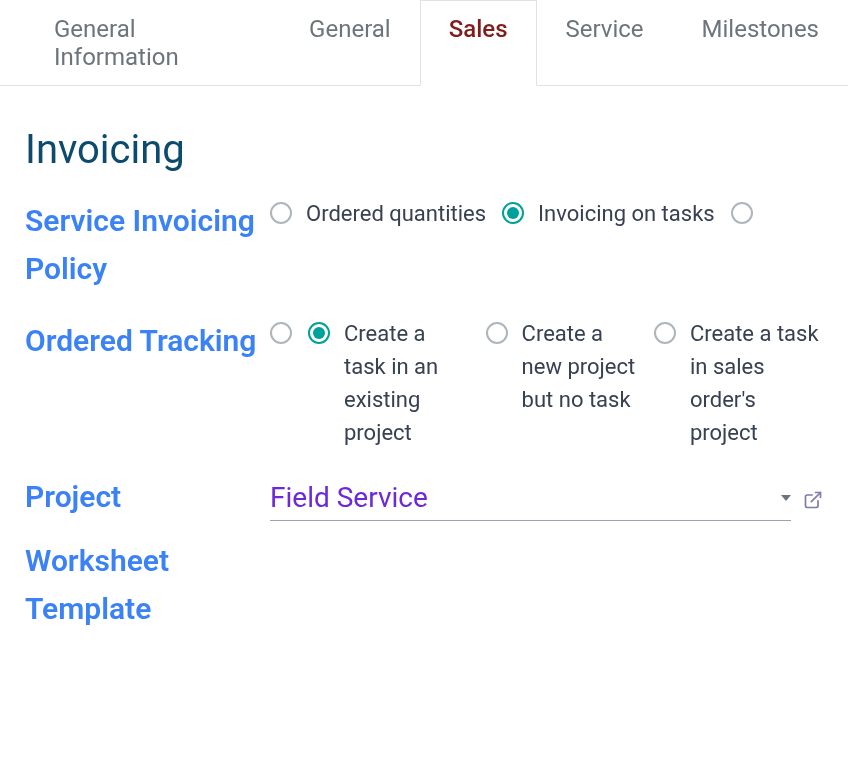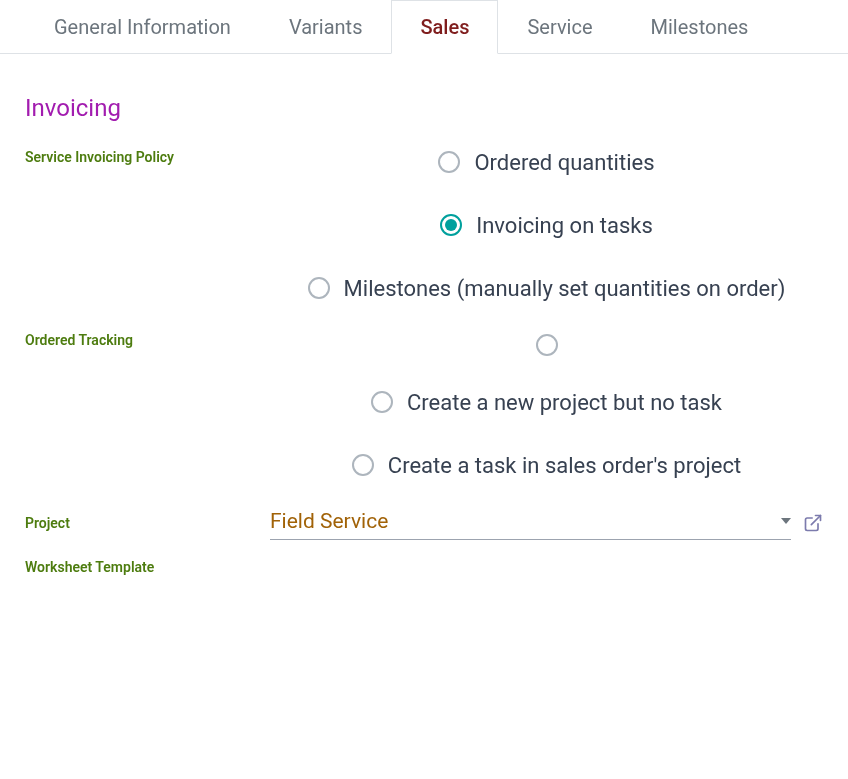--- a/index.html
+++ b/index.html
@@ -11,67 +11,66 @@
     color: #374151;
     width: 848px;
   }
   .tabs {
     display: flex;
     border-bottom: 1px solid #dee2e6;
     padding-left: 25px;
   }
   .tab {
     padding: 14px 28px;
-    font-size: 20px;
+    font-size: 24px;
     color: #6c757d;
     border: 1px solid transparent;
     border-bottom: none;
     cursor: pointer;
     background: #fff;
     font-weight: 400;
   }
   .tab.active {
     color: #7f1d1d;
     border: 1px solid #dee2e6;
     border-bottom: 1px solid #fff;
     margin-bottom: -1px;
     font-weight: 500;
   }
   .content {
     padding: 40px 25px 10px 25px;
   }
   .section-title {
-    font-size: 24px;
-    color: #a21caf;
+    font-size: 40px;
+    color: #0c4a6e;
     font-weight: 400;
     margin: 0 0 24px 0;
   }
   .form-row {
     display: flex;
     margin-bottom: 24px;
     align-items: flex-start;
   }
   .form-label {
     width: 245px;
     flex-shrink: 0;
-    font-size: 14px;
+    font-size: 30px;
     font-weight: 600;
-    color: #4d7c0f;
+    color: #3b82f6;
     line-height: 1.6;
     padding-right: 10px;
   }
   .form-value {
     flex: 1;
     min-width: 0;
   }
   .radio-group {
     display: flex;
-    flex-direction: column;
-    gap: 30px;
-    align-items: center;
+    flex-direction: row;
+    gap: 16px;
   }
   .radio-option {
     display: flex;
     align-items: flex-start;
     gap: 14px;
     cursor: pointer;
   }
   .radio-circle {
     width: 22px;
     height: 22px;
@@ -108,22 +107,22 @@
   .select-field {
     flex: 1;
     display: flex;
     align-items: center;
     justify-content: space-between;
     border-bottom: 1px solid #9ca3af;
     padding: 3px 0 6px 0;
     cursor: pointer;
   }
   .select-text {
-    font-size: 21px;
-    color: #a16207;
+    font-size: 28px;
+    color: #6d28d9;
   }
   .caret-down {
     width: 0;
     height: 0;
     border-left: 5px solid transparent;
     border-right: 5px solid transparent;
     border-top: 6px solid #6c757d;
   }
   .external-link {
     cursor: pointer;
@@ -132,29 +131,29 @@
     align-items: center;
   }
   .external-link svg {
     width: 20px;
     height: 20px;
     stroke: #7c7bad;
   }
   .select-row {
     display: flex;
     margin-bottom: 16px;
-    align-items: center;
+    align-items: flex-end;
   }
 </style>
 </head>
 <body>
 
 <div class="tabs">
   <div class="tab">General Information</div>
-  <div class="tab">Variants</div>
+  <div class="tab">General</div>
   <div class="tab active">Sales</div>
   <div class="tab">Service</div>
   <div class="tab">Milestones</div>
 </div>
 
 <div class="content">
 
   <h2 class="section-title">Invoicing</h2>
 
   <div class="form-row">
@@ -164,32 +163,35 @@
         <div class="radio-option">
           <div class="radio-circle"></div>
           <div class="radio-label">Ordered quantities</div>
         </div>
         <div class="radio-option">
           <div class="radio-circle checked"></div>
           <div class="radio-label">Invoicing on tasks</div>
         </div>
         <div class="radio-option">
           <div class="radio-circle"></div>
-          <div class="radio-label">Milestones (manually set quantities on order)</div>
         </div>
       </div>
     </div>
   </div>
 
   <div class="form-row">
     <div class="form-label">Ordered Tracking</div>
     <div class="form-value">
       <div class="radio-group">
         <div class="radio-option">
           <div class="radio-circle"></div>
+        </div>
+        <div class="radio-option">
+          <div class="radio-circle checked"></div>
+          <div class="radio-label">Create a task in an existing project</div>
         </div>
         <div class="radio-option">
           <div class="radio-circle"></div>
           <div class="radio-label">Create a new project but no task</div>
         </div>
         <div class="radio-option">
           <div class="radio-circle"></div>
           <div class="radio-label">Create a task in sales order's project</div>
         </div>
       </div>

